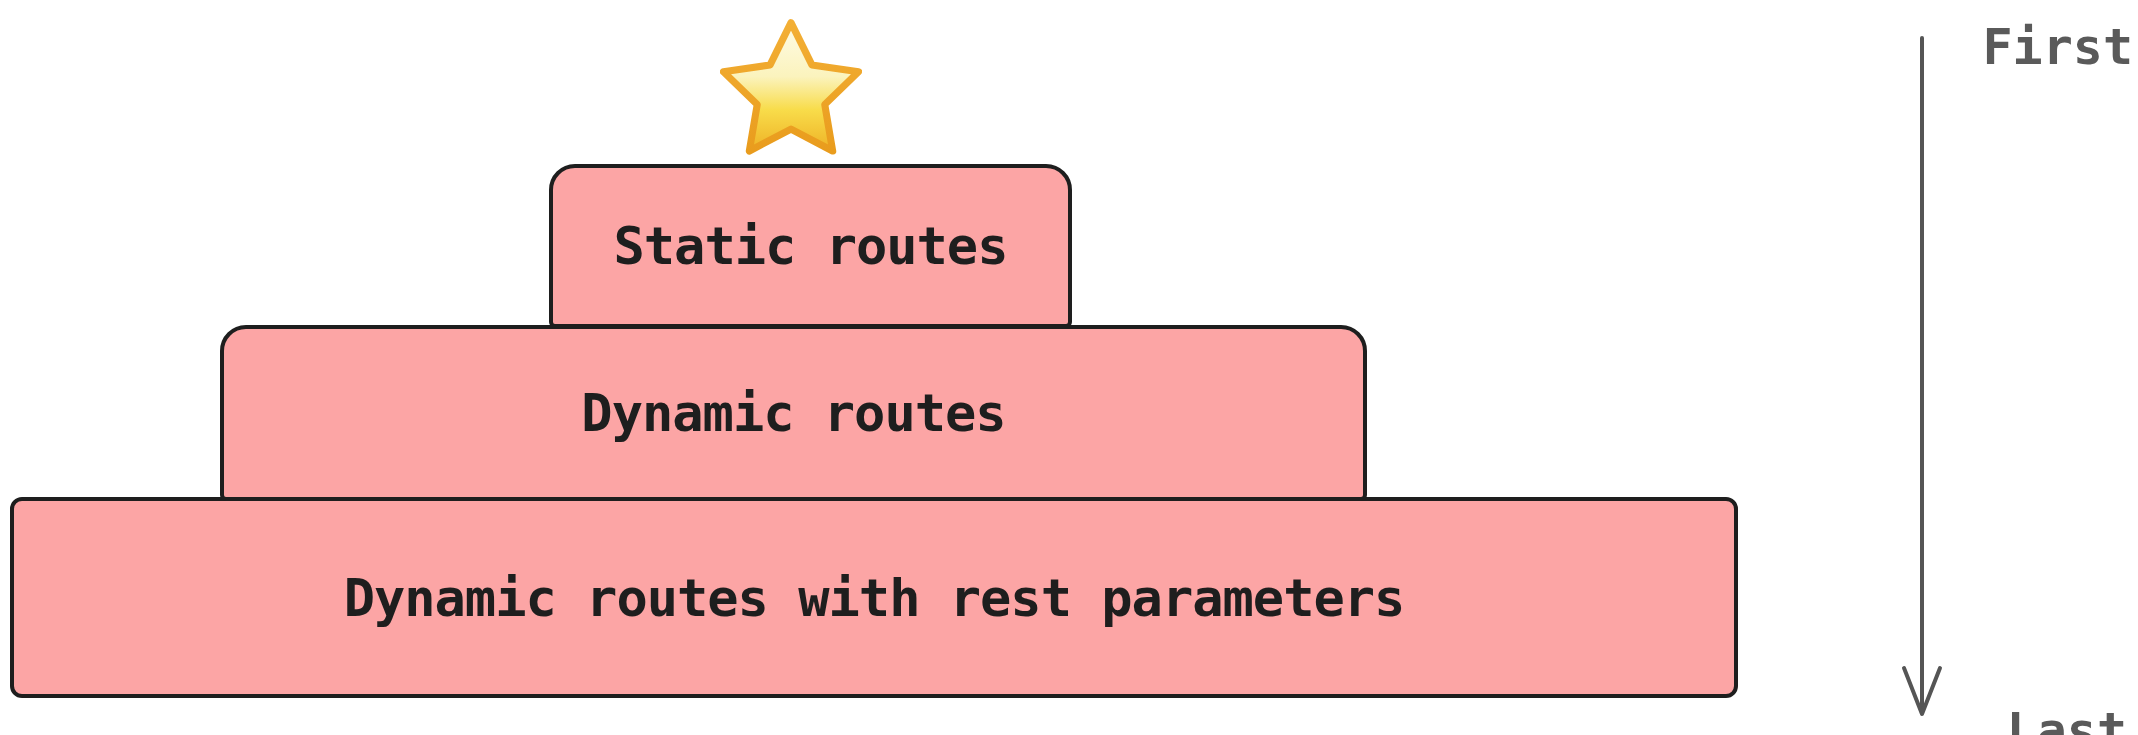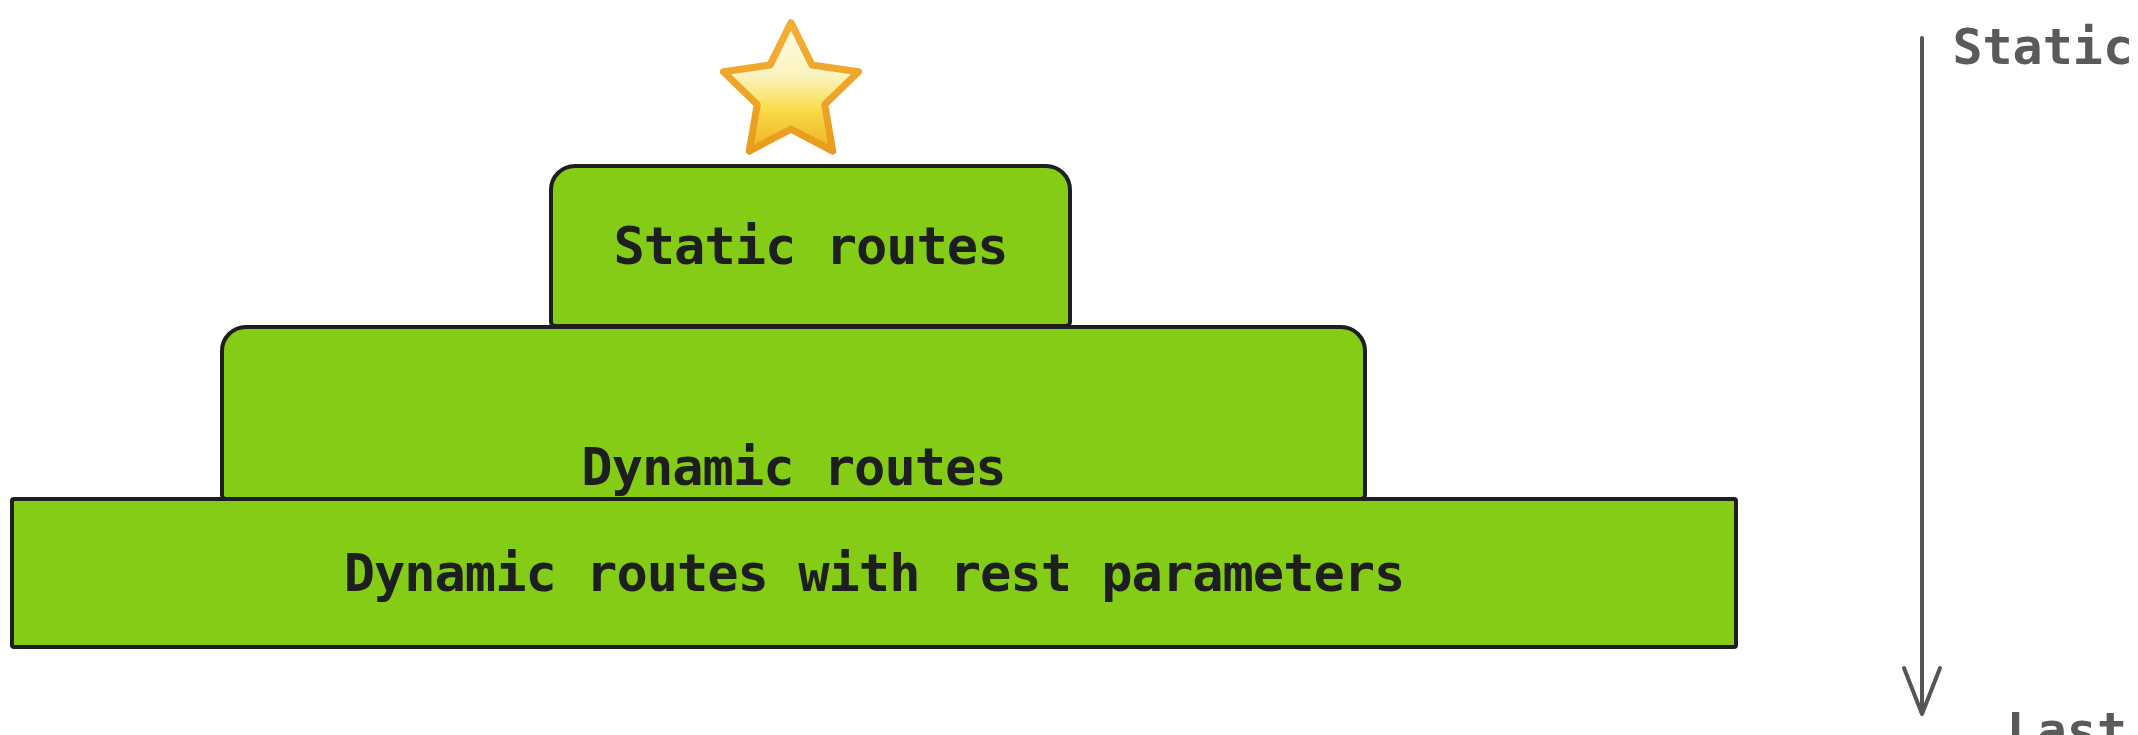--- a/index.html
+++ b/index.html
@@ -12,21 +12,21 @@
     position: relative;
     width: 2138px;
     height: 735px;
     background: #ffffff;
     overflow: hidden;
   }
   .level-box {
     position: absolute;
     box-sizing: border-box;
     border: 4px solid #1e1e1e;
-    background: #84cc16;
+    background: #fca5a5;
     display: flex;
     align-items: center;
     justify-content: center;
   }
   .level-box .label {
     font-size: 52px;
     font-weight: bold;
     color: #1e1e1e;
     letter-spacing: -1px;
     white-space: nowrap;
@@ -35,26 +35,25 @@
     left: 549px; top: 164px;
     width: 523px; height: 164px;
     border-radius: 26px 26px 6px 6px;
     z-index: 3;
   }
   .box-dynamic {
     left: 220px; top: 325px;
     width: 1147px; height: 176px;
     border-radius: 26px 26px 6px 6px;
     z-index: 2;
-    align-items: flex-end;
   }
   .box-rest {
     left: 10px; top: 497px;
-    width: 1728px; height: 152px;
-    border-radius: 4px;
+    width: 1728px; height: 201px;
+    border-radius: 12px;
     z-index: 1;
   }
   .star {
     position: absolute;
     left: 720px; top: 16px;
     width: 142px; height: 140px;
     z-index: 4;
   }
   .order-arrow {
     position: absolute;
@@ -110,17 +109,17 @@
 
   <div class="level-box box-rest">
     <span class="label">Dynamic routes with rest parameters</span>
   </div>
 
   <svg class="order-arrow" viewBox="0 0 70 700" xmlns="http://www.w3.org/2000/svg" aria-hidden="true">
     <line x1="32" y1="10" x2="32" y2="680" stroke="#555555" stroke-width="4" stroke-linecap="round"></line>
     <polyline points="14,640 32,686 50,640" fill="none" stroke="#555555" stroke-width="4" stroke-linecap="round" stroke-linejoin="round"></polyline>
   </svg>
 
-  <div class="order-label label-first">Static</div>
+  <div class="order-label label-first">First</div>
 
   <div class="order-label label-last">Last</div>
 
 </div>
 
 </body></html>

